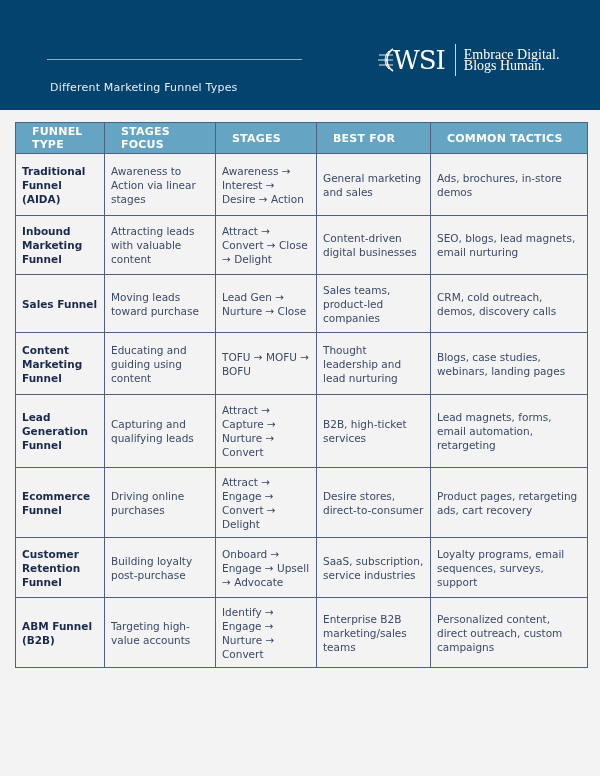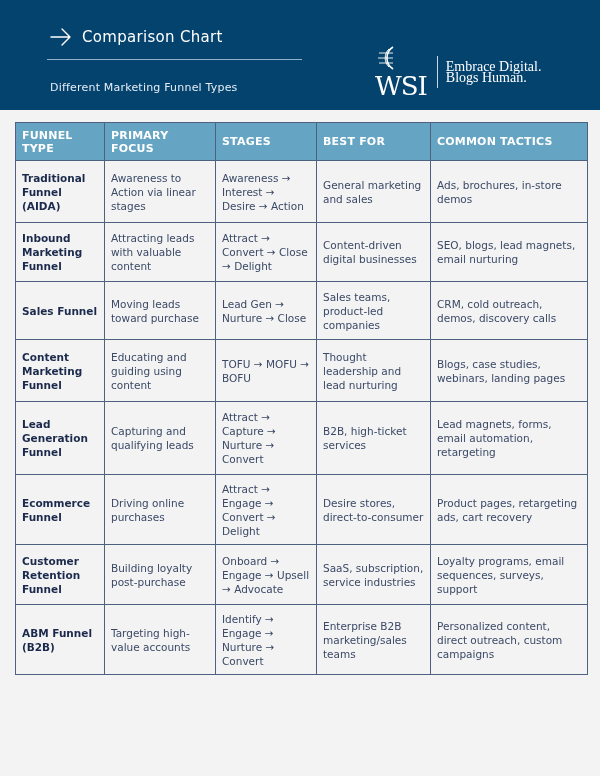--- a/index.html
+++ b/index.html
@@ -22,62 +22,56 @@
     position: absolute; left: 47px; top: 59px; width: 255px; height: 1px;
     background: #8fb2cc;
   }
   .subtitle {
     position: absolute; left: 50px; top: 81px; color: #e6eef5;
     font-size: 11px; letter-spacing: 0.2px;
   }
   .logo {
     position: absolute; left: 375px; top: 44px; display: flex; align-items: center;
   }
-  .logo-mark { display: flex; align-items: flex-start; flex-direction: column; }
+  .logo-mark { display: flex; align-items: flex-start; }
   .globe-icon { width: 20px; height: 28px; margin-right: -2px; }
   .logo-text {
     font-family: "DejaVu Serif", serif; color: #ffffff; font-size: 26px;
     letter-spacing: -1px; line-height: 28px;
   }
   .logo-divider { width: 1px; height: 32px; background: #c9d7e3; margin: 0 8px 0 10px; }
   .tagline {
     font-family: Liberation Serif, serif; color: #ffffff; font-size: 14px; line-height: 11px;
   }
 
   table.chart {
     position: absolute; left: 15px; top: 122px; width: 572px;
     border-collapse: collapse; table-layout: fixed;
     border: 1.5px solid #4e6180;
   }
   table.chart th {
     background: #65a4c2; color: #ffffff; font-weight: bold; font-size: 11px;
-    text-align: left; padding: 0 6px; height: 38px; letter-spacing: 0.2px;
+    text-align: left; padding: 0 16px; height: 31px; letter-spacing: 0.2px;
     border: 1px solid #4e6180;
   }
   table.chart td {
     background: #f3f3f3; border: 1px solid #4e6180; font-size: 10.5px; line-height: 14px;
     padding: 0 6px; vertical-align: middle; color: #3b4966;
   }
   table.chart td.type { font-weight: bold; color: #1b2a4c; font-size: 10.5px; margin-top: 16px; }
   col.c1 { width: 89px; } col.c2 { width: 111px; } col.c3 { width: 101px; }
   col.c4 { width: 114px; } col.c5 { width: 157px; }
   tr.r0 td { height: 62px; } tr.r1 td { height: 59px; } tr.r2 td { height: 58px; }
   tr.r3 td { height: 62px; } tr.r4 td { height: 73px; } tr.r5 td { height: 70px; }
   tr.r6 td { height: 60px; } tr.r7 td { height: 70px; } tr.r8 td { height: 60px; }
 </style>
 </head>
 <body>
 
 <div class="banner">
-  <div class="title-row">
-    <svg class="arrow-icon" viewBox="0 0 22 22">
-      <path d="M1 11 H20 M12 3 L20 11 L12 19" stroke="#ffffff" stroke-width="1.4" fill="none" stroke-linecap="round" stroke-linejoin="round"></path>
-    </svg>
-    <span class="title">Comparison Chart</span>
-  </div>
   <div class="rule"></div>
   <div class="subtitle">Different Marketing Funnel Types</div>
 
   <div class="logo">
     <div class="logo-mark">
       <svg class="globe-icon" viewBox="0 0 20 28">
         <path d="M18 3 A13 13 0 0 0 18 25" stroke="#fff" stroke-width="1.6" fill="none"></path>
         <path d="M14 5 A9 11 0 0 0 14 23" stroke="#fff" stroke-width="1" fill="none"></path>
         <path d="M4 9 H18 M3 14 H18 M4 19 H18" stroke="#fff" stroke-width="0.9"></path>
       </svg>
@@ -95,21 +89,21 @@
   <colgroup>
       <col class="c1">
       <col class="c2">
       <col class="c3">
       <col class="c4">
       <col class="c5">
     </colgroup>
   <thead>
     <tr>
       <th>FUNNEL TYPE</th>
-      <th>PRIMARY FOCUS</th>
+      <th>STAGES FOCUS</th>
       <th>STAGES</th>
       <th>BEST FOR</th>
       <th>COMMON TACTICS</th>
     </tr>
   </thead>
   <tbody>
     <tr class="r0">
       <td class="type">Traditional Funnel (AIDA)</td>
       <td>Awareness to Action via linear stages</td>
       <td>Awareness → Interest → Desire → Action</td>

